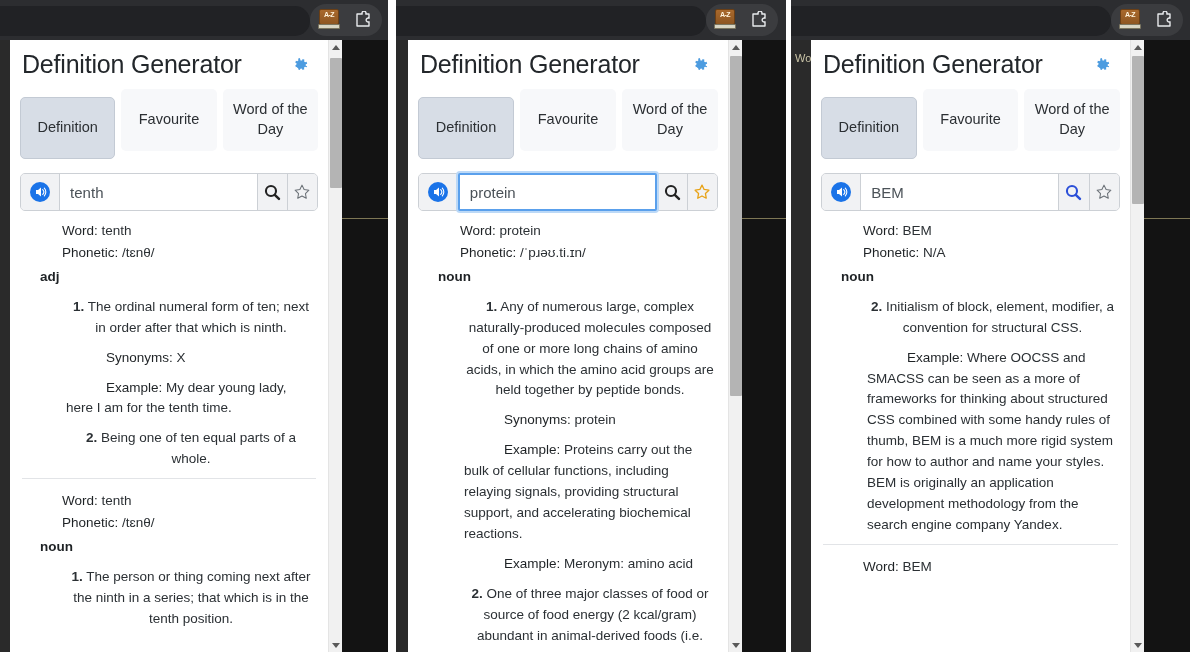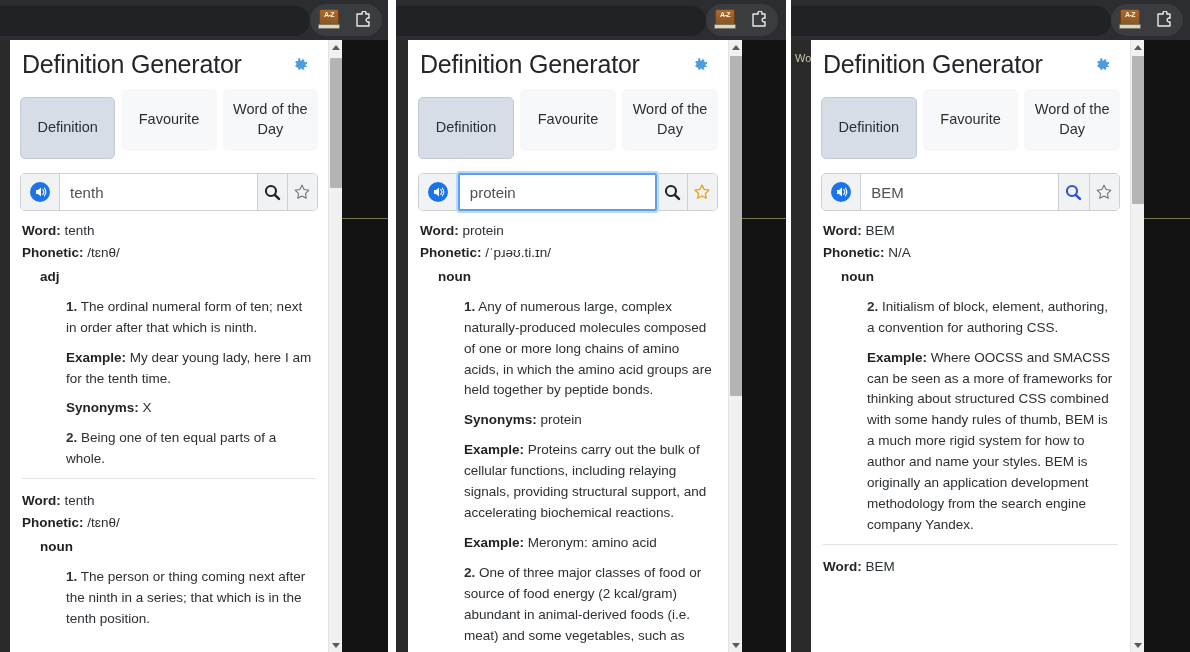--- a/index.html
+++ b/index.html
@@ -185,28 +185,29 @@
   
   .defs {
     padding: 10px 12px 0 12px;
     font-size: 13.5px;
     color: #2b3034;
     line-height: 1.55;
   }
   .def-entry { padding-bottom: 8px; }
   .def-entry + .def-entry { border-top: 1px solid #e2e4e7; padding-top: 12px; }
   .row-word, .row-phon { margin-bottom: 1px; }
-  .lbl { font-weight: bold; color: #1e2225; }
+  .lbl { font-weight: normal; color: #1e2225; margin-left: 40px; }
   .pos {
     font-weight: bold; margin-left: 18px; margin-top: 3px; margin-bottom: 2px;
     color: #1e2225; font-size: 13.5px;
   }
   .sense {
     margin-left: 44px; margin-top: 9px;
     text-indent: -0px;
+    text-align: center;
   }
   .sense .num { font-weight: bold; }
   .sub {
     margin-left: 44px; margin-top: 9px;
   }
 
   
   .scrollbar {
     position: absolute; right: 0; top: 0; bottom: 0; width: 14px;
     background: #f1f1f1; border-left: 1px solid #e4e4e4;
@@ -296,22 +297,22 @@
             </div>
           </div>
         </div>
 
         <div class="defs">
           <div class="def-entry">
             <div class="row-word"><span class="lbl">Word:</span> <span>tenth</span></div>
             <div class="row-phon"><span class="lbl">Phonetic:</span> <span>/tɛnθ/</span></div>
             <div class="pos">adj</div>
             <div class="sense"><span class="num">1.</span> <span>The ordinal numeral form of ten; next in order after that which is ninth.</span></div>
+            <div class="sub"><span class="lbl">Synonyms:</span> <span>X</span></div>
             <div class="sub"><span class="lbl">Example:</span> <span>My dear young lady, here I am for the tenth time.</span></div>
-            <div class="sub"><span class="lbl">Synonyms:</span> <span>X</span></div>
             <div class="sense"><span class="num">2.</span> <span>Being one of ten equal parts of a whole.</span></div>
           </div>
           <div class="def-entry">
             <div class="row-word"><span class="lbl">Word:</span> <span>tenth</span></div>
             <div class="row-phon"><span class="lbl">Phonetic:</span> <span>/tɛnθ/</span></div>
             <div class="pos">noun</div>
             <div class="sense"><span class="num">1.</span> <span>The person or thing coming next after the ninth in a series; that which is in the tenth position.</span></div>
           </div>
         </div>
       </div>
@@ -485,21 +486,21 @@
               </svg>
             </div>
           </div>
         </div>
 
         <div class="defs">
           <div class="def-entry">
             <div class="row-word"><span class="lbl">Word:</span> <span>BEM</span></div>
             <div class="row-phon"><span class="lbl">Phonetic:</span> <span>N/A</span></div>
             <div class="pos">noun</div>
-            <div class="sense"><span class="num">2.</span> <span>Initialism of block, element, authoring, a convention for authoring CSS.</span></div>
+            <div class="sense"><span class="num">2.</span> <span>Initialism of block, element, modifier, a convention for structural CSS.</span></div>
             <div class="sub"><span class="lbl">Example:</span> <span>Where OOCSS and SMACSS can be seen as a more of frameworks for thinking about structured CSS combined with some handy rules of thumb, BEM is a much more rigid system for how to author and name your styles. BEM is originally an application development methodology from the search engine company Yandex.</span></div>
           </div>
           <div class="def-entry">
             <div class="row-word"><span class="lbl">Word:</span> <span>BEM</span></div>
           </div>
         </div>
       </div>
 
       <div class="scrollbar">
         <div class="sb-arrow up">

